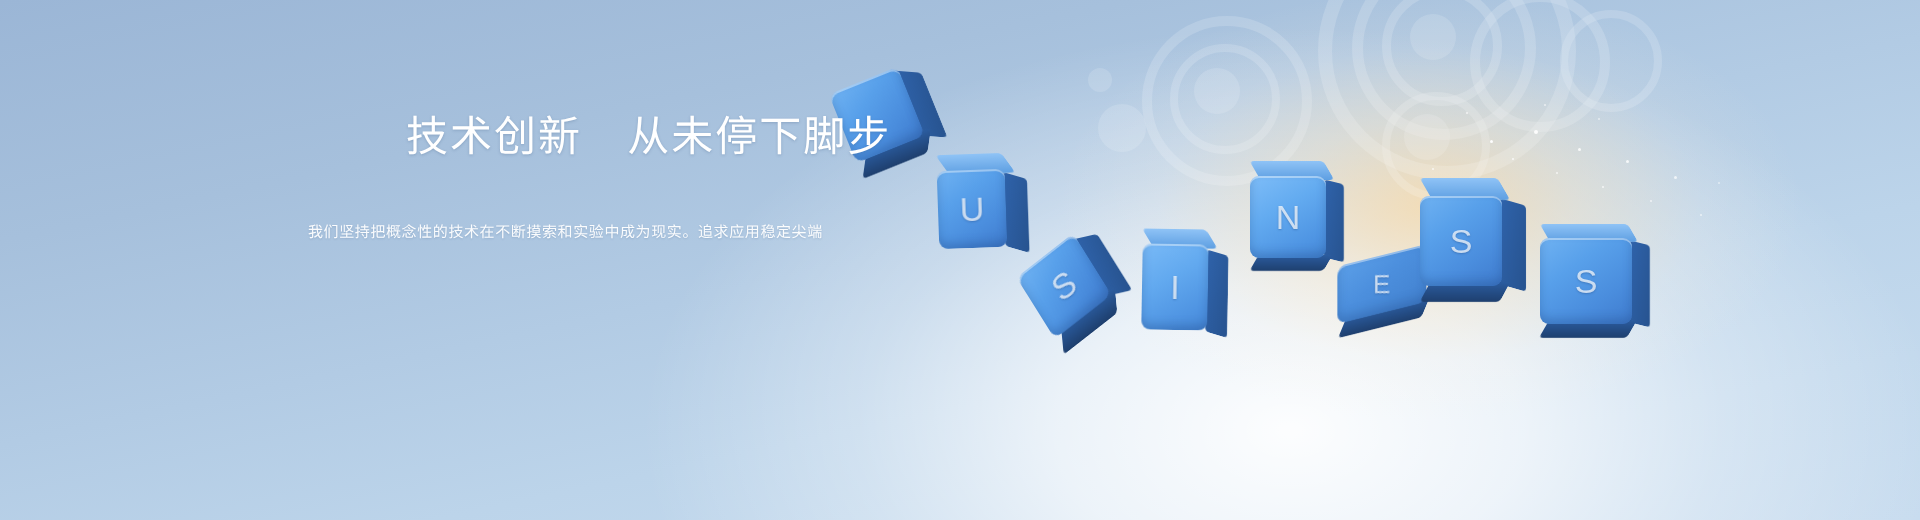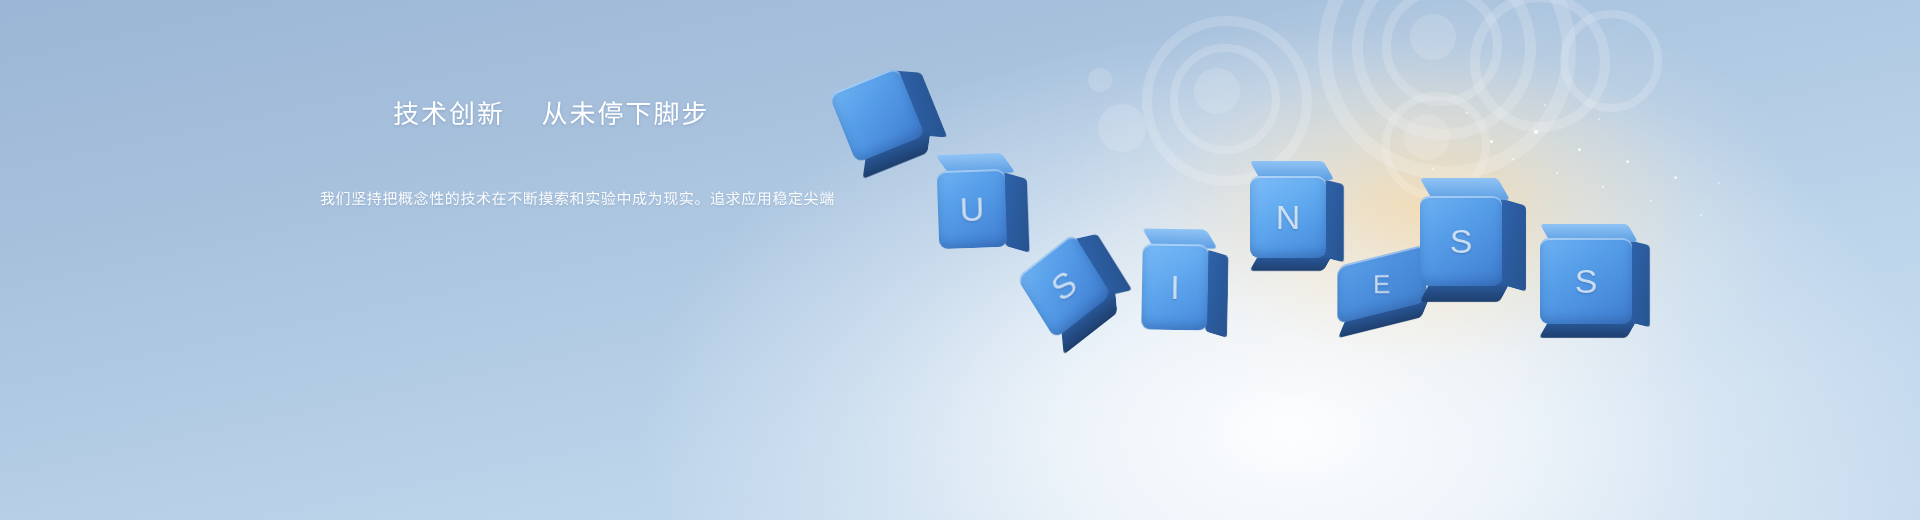--- a/index.html
+++ b/index.html
@@ -27,32 +27,32 @@
   .ring{position:absolute;border-radius:50%;border-style:solid;border-color:rgba(255,255,255,.30);}
   .dot{position:absolute;border-radius:50%;background:rgba(255,255,255,.26);}
 
   
   .sparkles{position:absolute;inset:0;pointer-events:none;}
   .sp{position:absolute;border-radius:50%;background:#fff;}
 
   
   .copy{position:absolute;left:390px;top:95px;width:620px;}
   .headline{
-    margin:3px;font-size:26px;line-height:1.25;letter-spacing:2px;
+    margin:16px;font-size:42px;line-height:1.25;letter-spacing:2px;
     font-weight:400;color:#ffffff;white-space:nowrap;
     text-shadow:0 1px 3px rgba(60,90,130,.28);
   }
   .headline .gap{display:inline-block;width:18px;}
   .subcopy{
     margin:52px 0 0 -82px;width:700px;
     font-size:15px;line-height:32px;letter-spacing:.6px;
     color:rgba(255,255,255,.95);font-weight:400;
     text-shadow:0 1px 2px rgba(60,90,130,.22);
   }
-  .subcopy p{margin:12px;white-space:nowrap;}
+  .subcopy p{margin:0;white-space:nowrap;}
 
   
   .keys{position:absolute;inset:0;}
   .key{position:absolute;transform-style:preserve-3d;}
   .kc{
     position:relative;width:100%;height:100%;
     border-radius:9px;
     background:linear-gradient(145deg,#6fb2f2 0%,#58a0ea 34%,#4a8ddd 70%,#3f7bcd 100%);
     box-shadow:
       inset 0 2px 0 rgba(255,255,255,.40),

